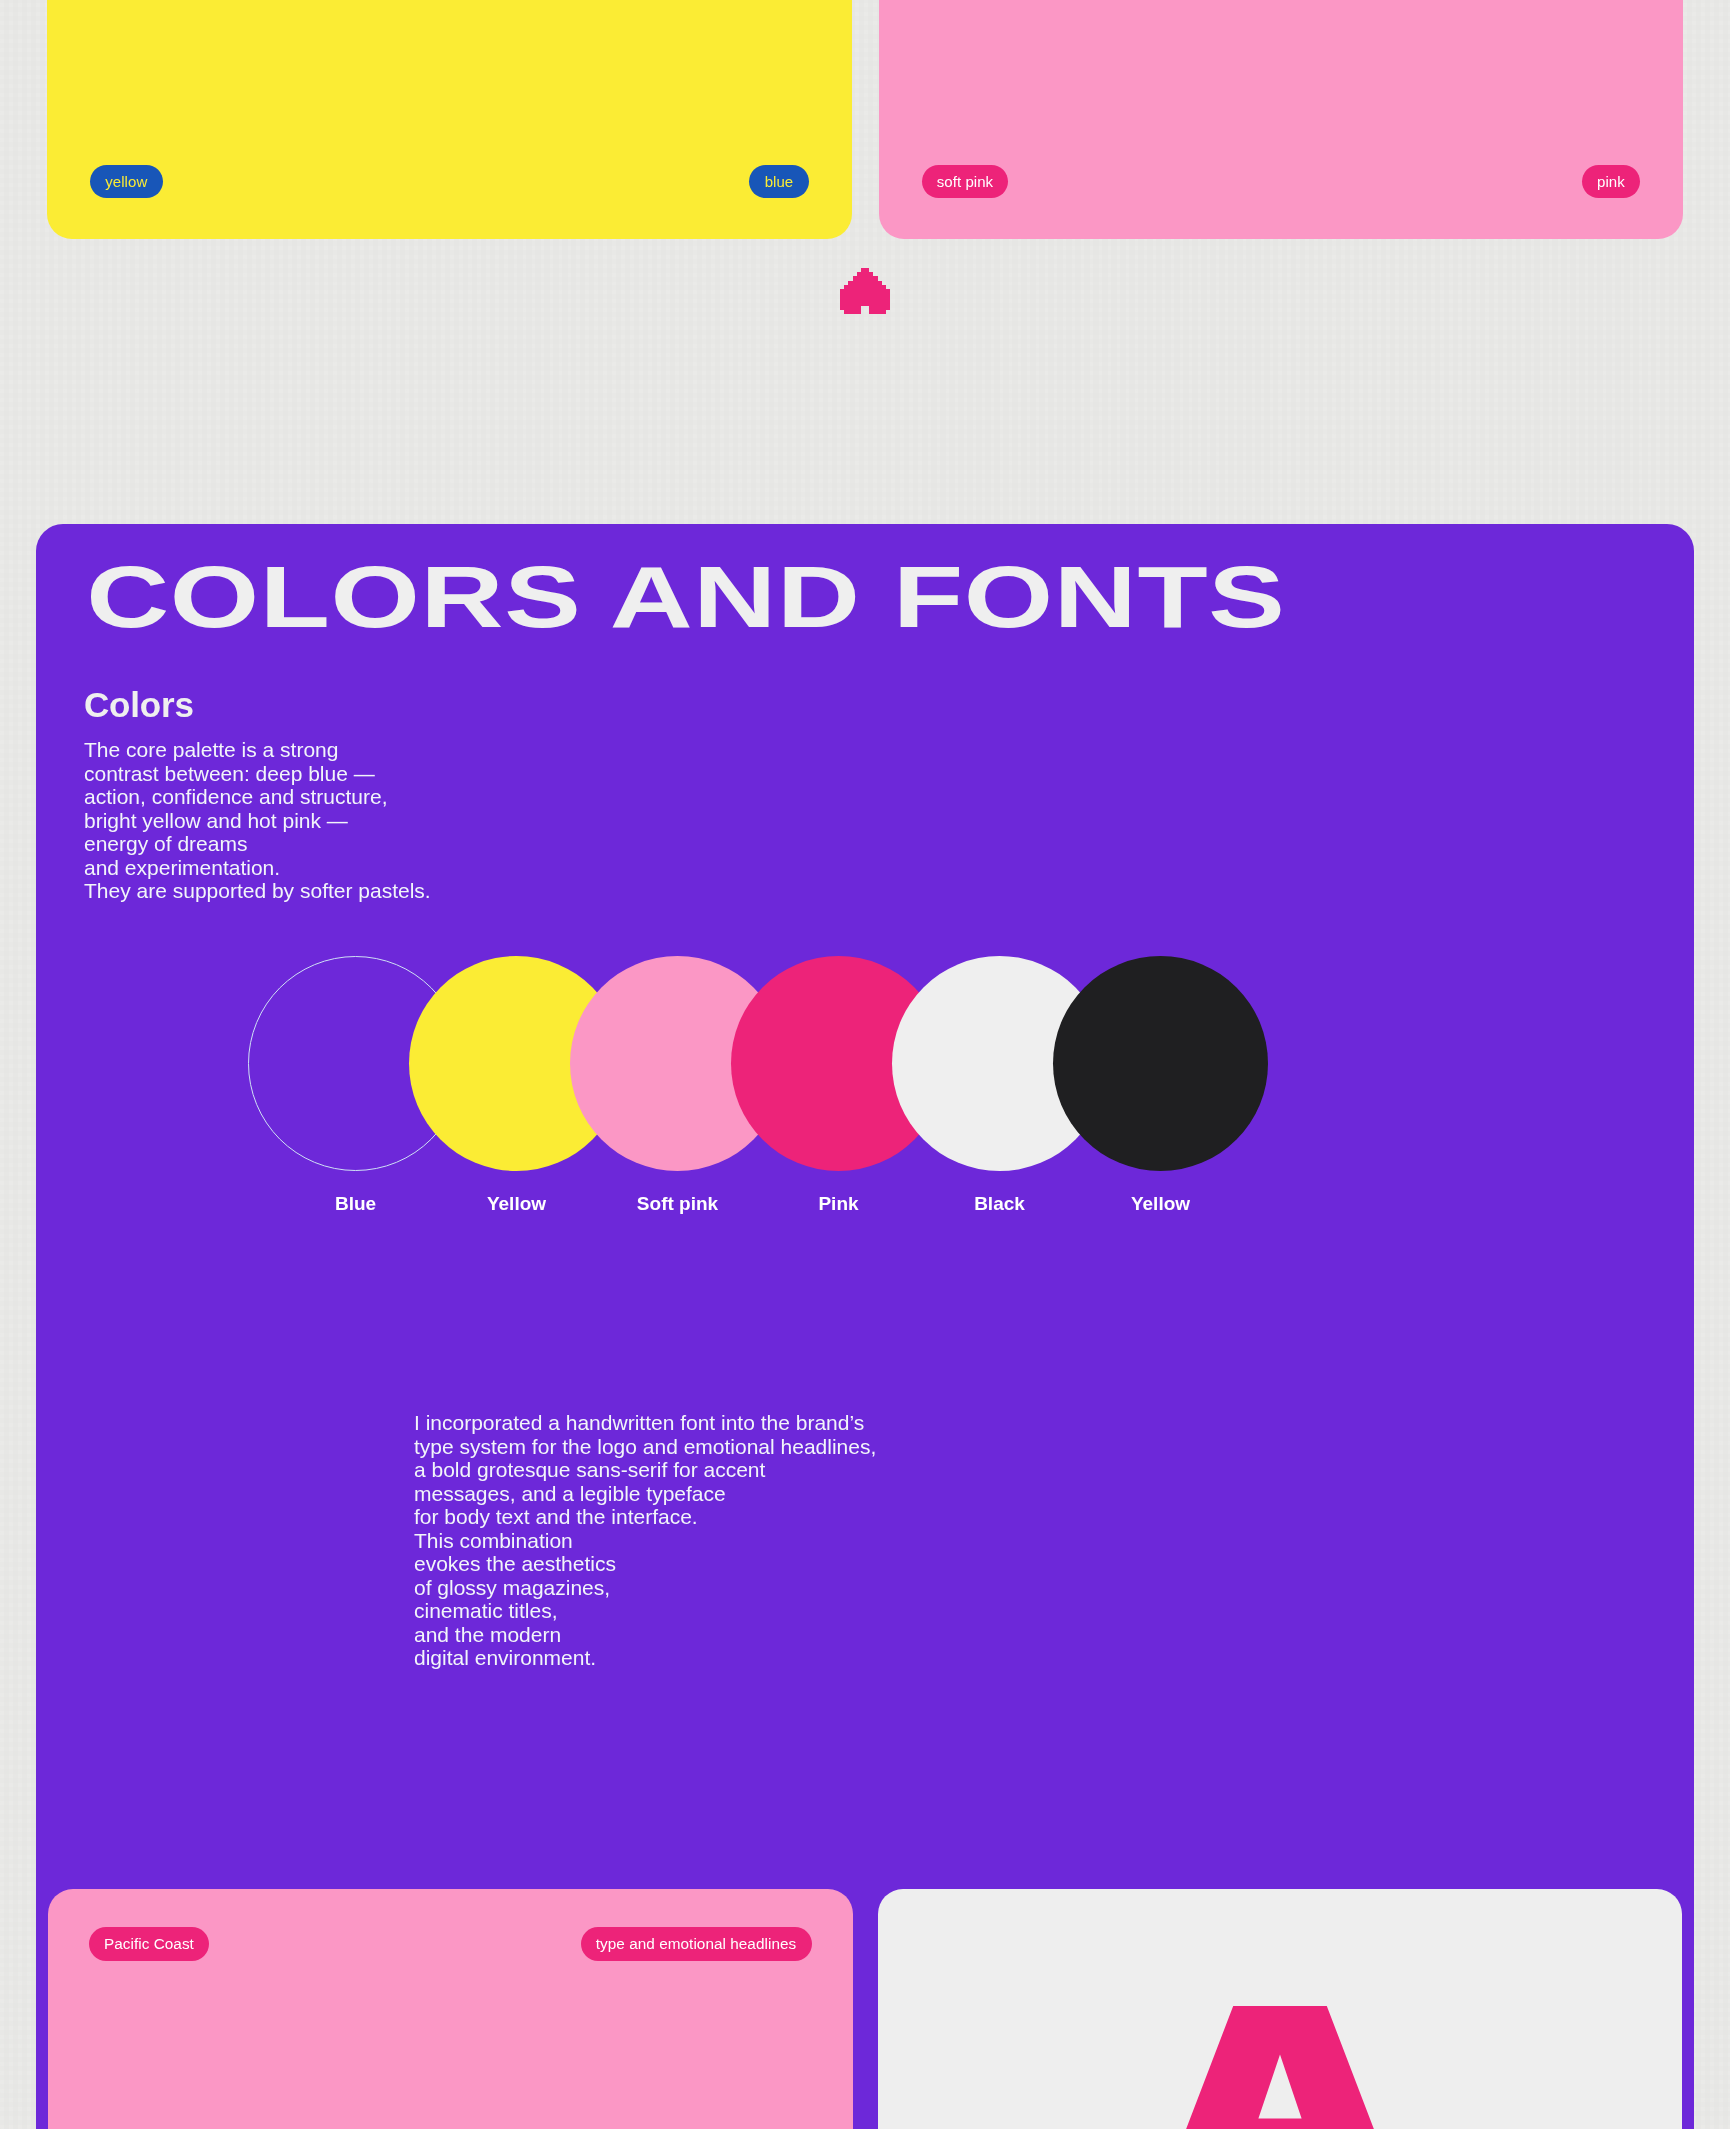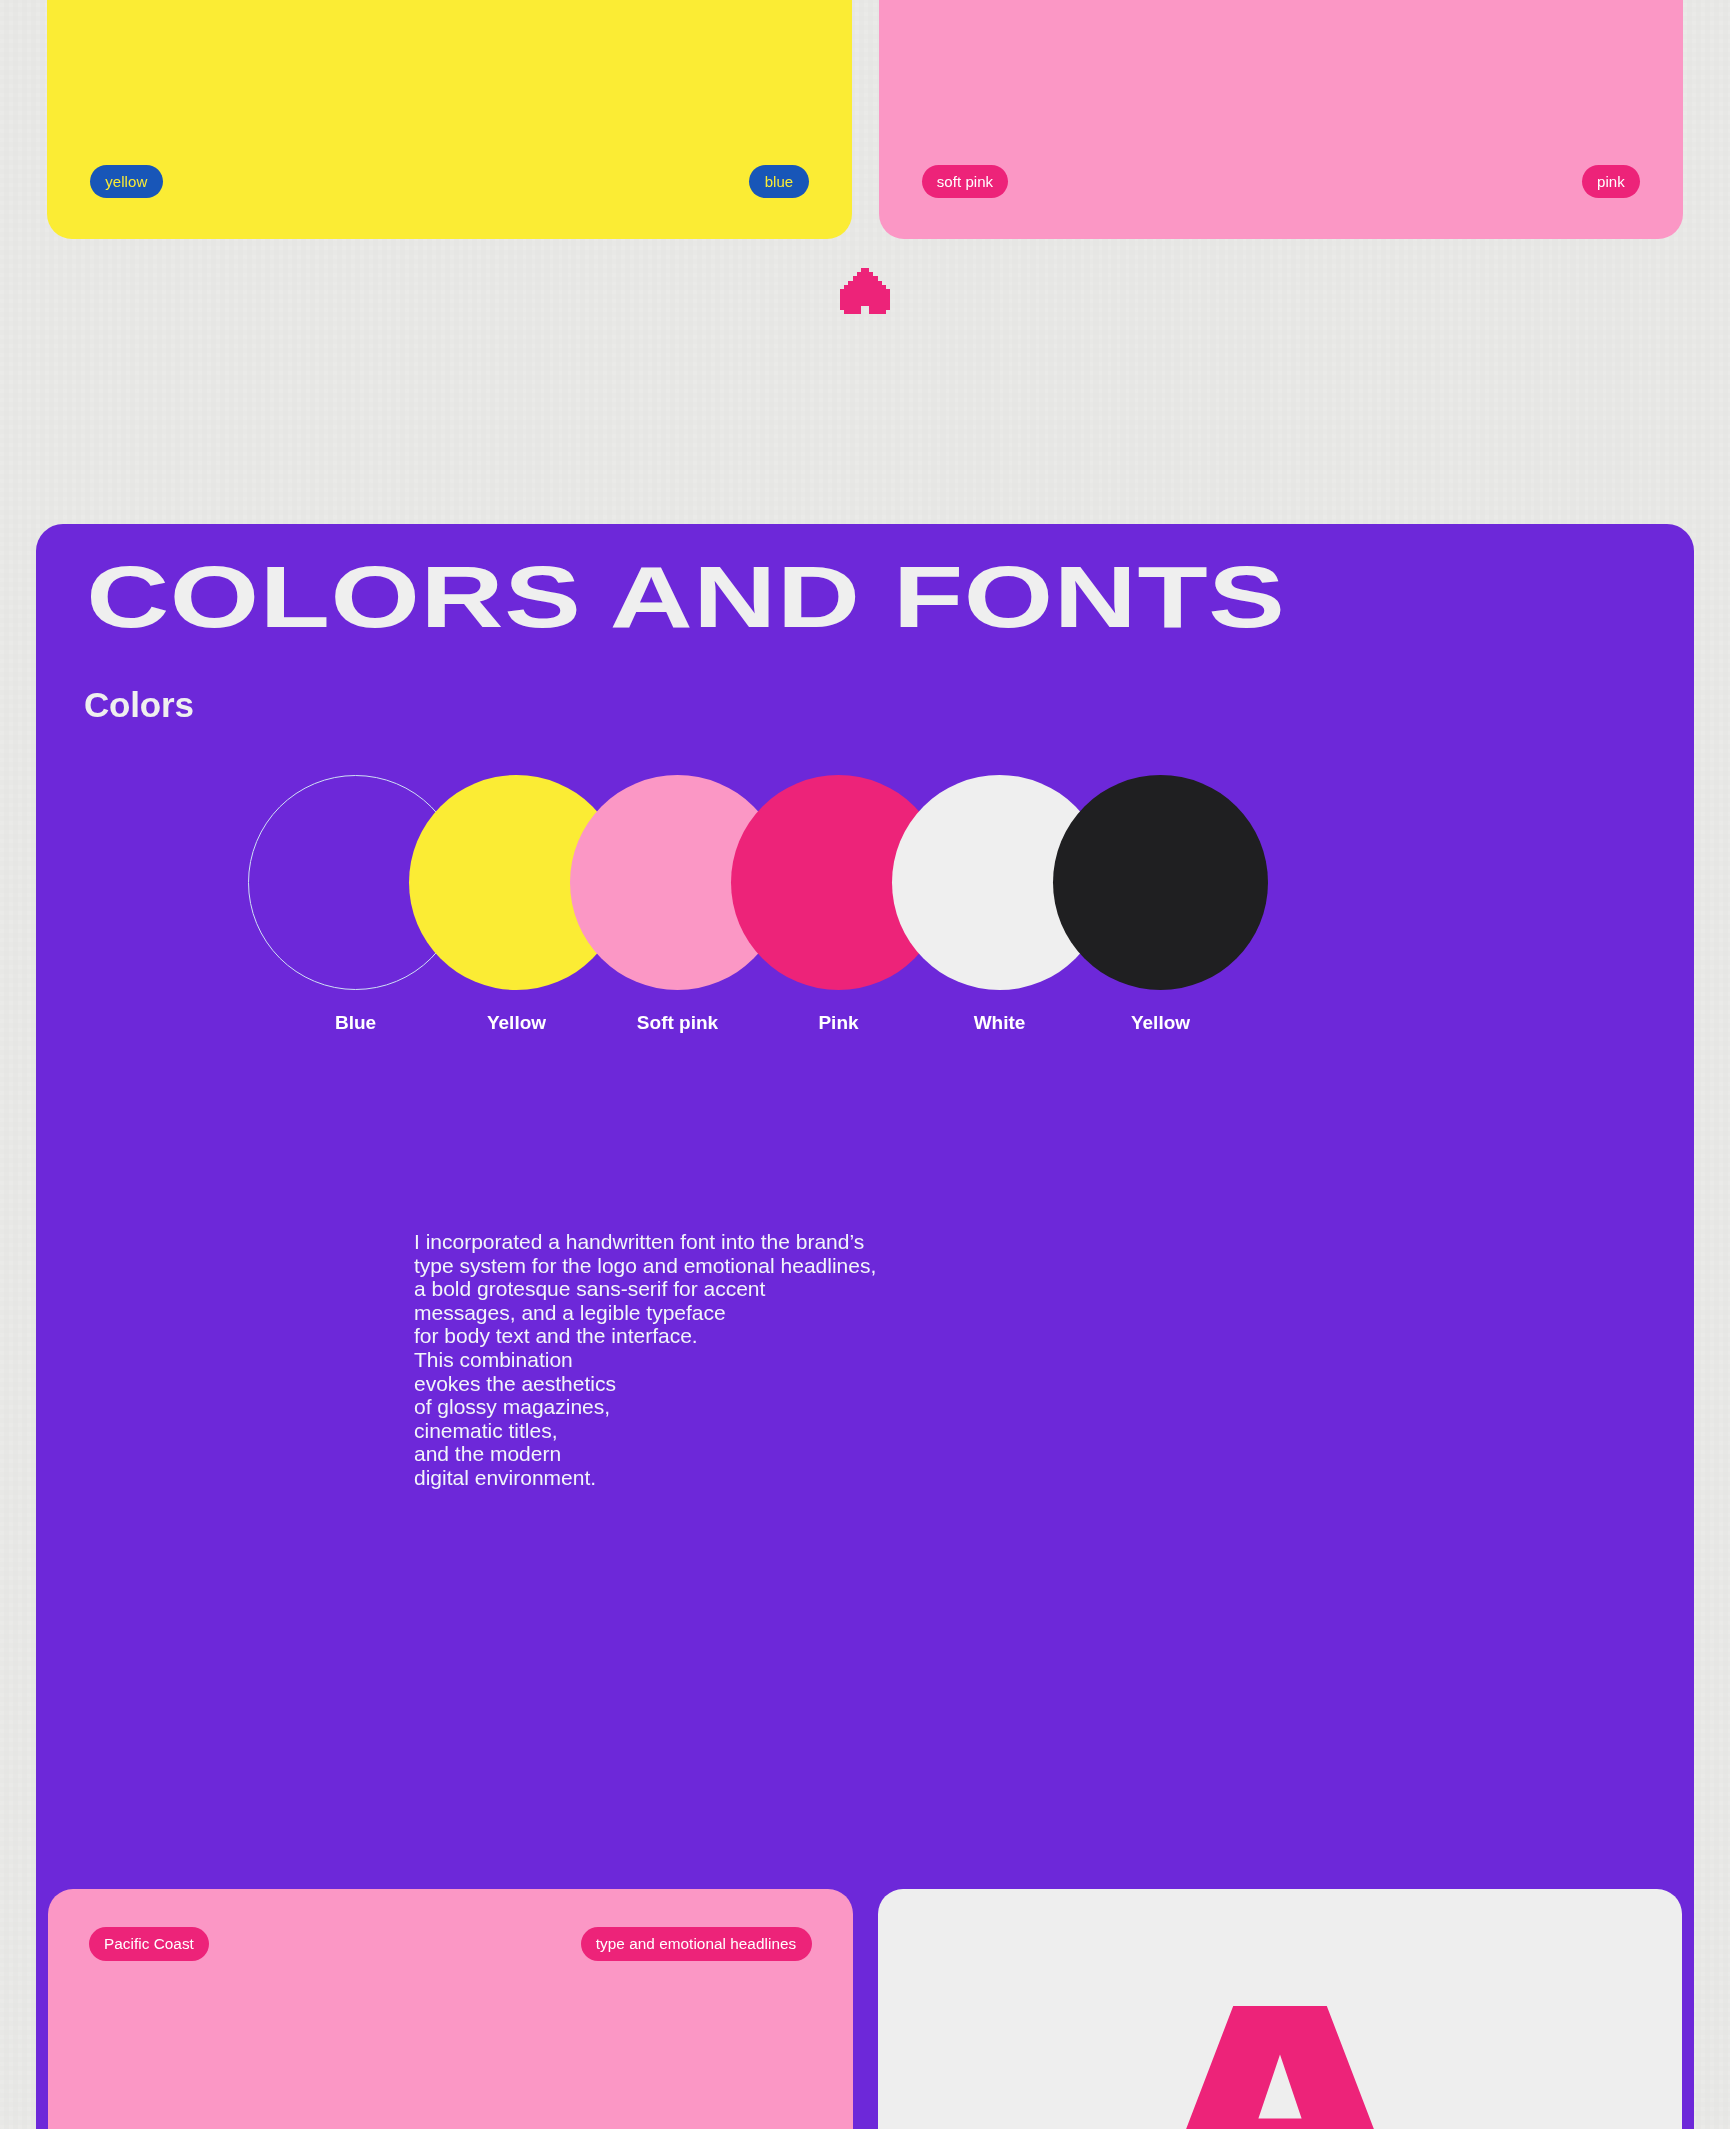--- a/index.html
+++ b/index.html
@@ -240,20 +240,27 @@
     </g>
   </svg>
 </div>
 
 <div class="blue-panel">
 
   <h1 class="panel-title">COLORS AND FONTS</h1>
 
   <div class="section" style="margin-top:50px;padding-left:48px;">
     <h2 class="section-heading">Colors</h2>
+    <p class="section-body">The core palette is a strong
+contrast between: deep blue —
+action, confidence and structure,
+bright yellow and hot pink —
+energy of dreams
+and experimentation.
+They are supported by softer pastels.</p>
   </div>
 
   <div class="circles">
 
     <div class="circle-item">
       <div class="circle outline"></div>
       <div class="circle-label">Blue</div>
     </div>
 
     <div class="circle-item">
@@ -266,21 +273,21 @@
       <div class="circle-label">Soft pink</div>
     </div>
 
     <div class="circle-item">
       <div class="circle" style="background:#ed2379"></div>
       <div class="circle-label">Pink</div>
     </div>
 
     <div class="circle-item">
       <div class="circle" style="background:#efefef"></div>
-      <div class="circle-label">White</div>
+      <div class="circle-label">Black</div>
     </div>
 
     <div class="circle-item">
       <div class="circle" style="background:#1f1f21"></div>
       <div class="circle-label">Yellow</div>
     </div>
 
   </div>
 
   <div class="section" style="margin-top:198px;">

